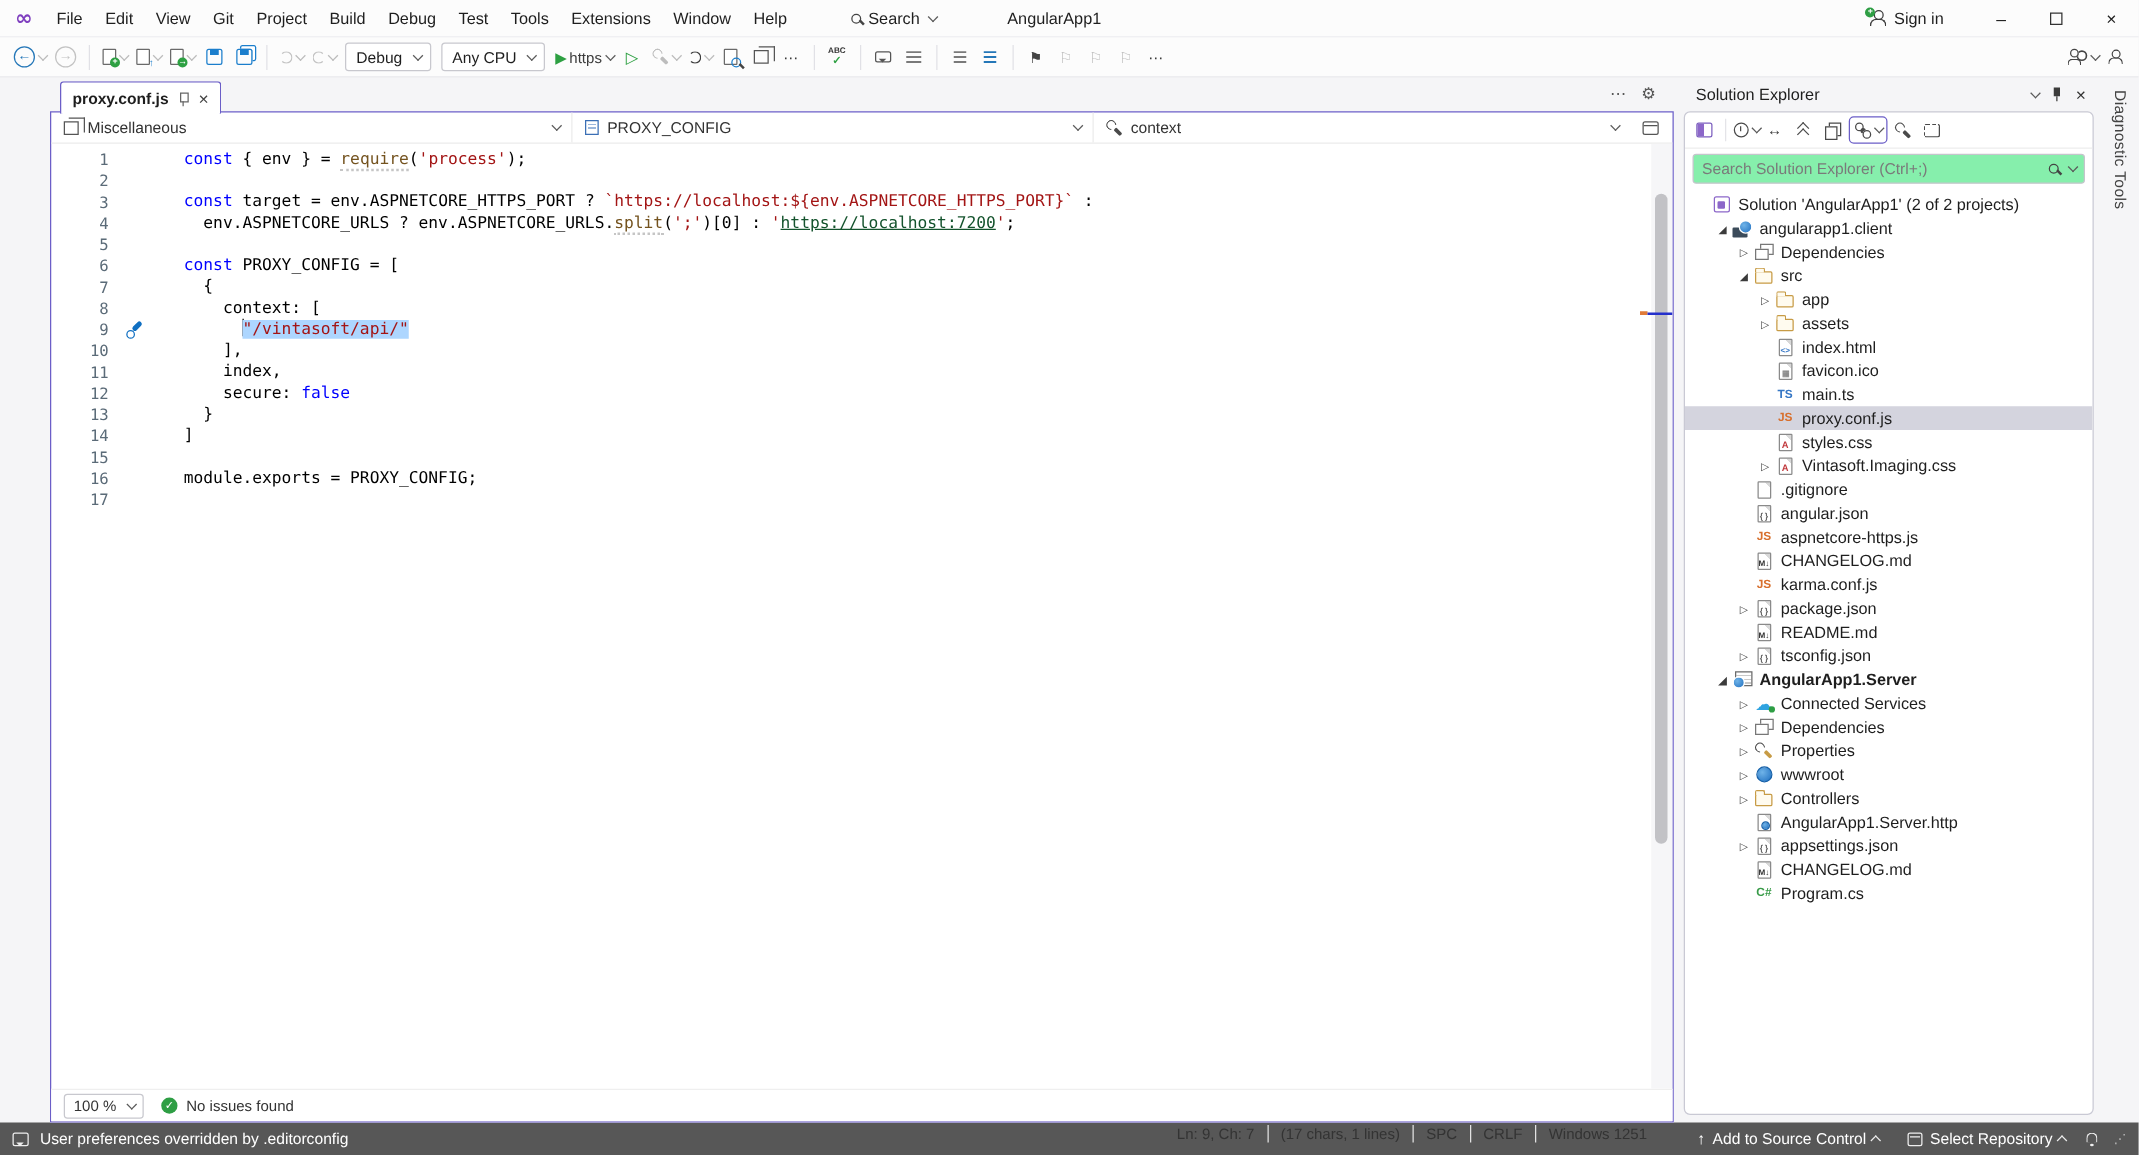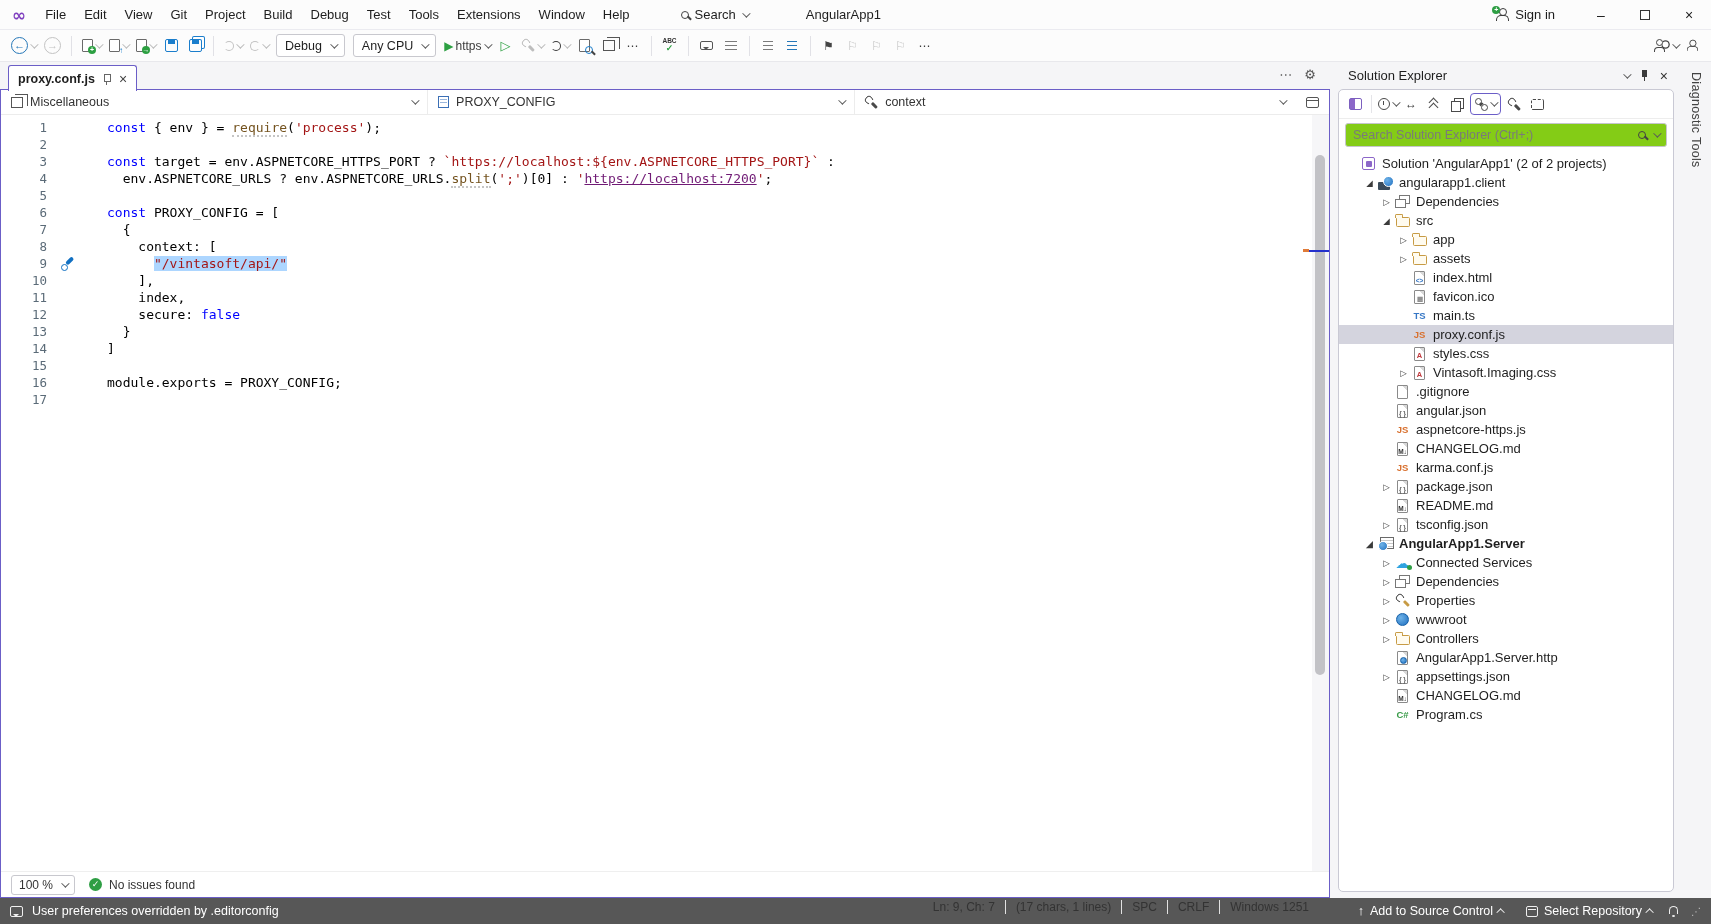--- a/index.html
+++ b/index.html
@@ -41,21 +41,21 @@
   .lines-ic { width:12px; height:10px; background:repeating-linear-gradient(#7A7A7A 0 1.5px, transparent 1.5px 4px); }
   .bubble { width:13px; height:9px; border:1.3px solid #555; border-radius:2px; position:relative; }
   .bubble::after { content:""; position:absolute; left:2px; bottom:-4px; border:3px solid transparent; border-top-color:#555; }
   .flag { font-size:12px; color:#444; }
   .flag.gray { color:#C0C0C0; }
   .magni { width:8px; height:8px; border:1.4px solid #444; border-radius:50%; position:relative; }
   .magni::after { content:""; position:absolute; width:5px; height:1.6px; background:#444; transform:rotate(45deg); right:-4px; bottom:-1px; }
   .i-refresh { width:10px; height:10px; border:1.5px solid #3B3B3B; border-radius:50%; border-left-color:transparent; }
 
   
-  .main { display:flex; height:836px; }
+  .main { display:flex; height:836px;padding-left:40px; }
   .editor-col { width:1334px; position:relative; padding-right:4px; }
   .tabstrip { height:28px; display:flex; align-items:flex-end; padding-left:8px; position:relative; z-index:3; }
   .tab { height:26px; background:#FFF; border:1px solid #6B5EC7; border-bottom:none; border-radius:3px 3px 0 0; display:flex; align-items:center; gap:7px; padding:0 9px; font-size:12.5px; margin-bottom:-1px; }
   .pin-ic { width:10px; height:12px; position:relative; }
   .pin-ic::before { content:""; position:absolute; top:1px; left:2px; width:5px; height:6px; border:1.3px solid #666; }
   .pin-ic::after { content:""; position:absolute; top:8px; left:4px; width:1.4px; height:4px; background:#666; }
   .tab-close { color:#444; font-size:14px; }
   .tabstrip-right { position:absolute; right:14px; top:5px; display:flex; gap:12px; font-size:13px; color:#565656; }
   .editor-frame { position:absolute; top:27px; left:0; right:4px; bottom:0; background:#FFF; border:1px solid #6B5EC7; z-index:2; display:flex; flex-direction:column; }
   .navbar { height:25px; display:flex; align-items:center; border-bottom:1px solid #ECECEC; font-size:12.5px; color:#333; }
@@ -70,21 +70,21 @@
 
   
   .code-area { flex:1; display:flex; position:relative; font:13px/17px "DejaVu Sans Mono", monospace; overflow:hidden; }
   .code-lines { flex:1; padding-top:4px; }
   .code-line { display:flex; height:17px; white-space:pre; }
   .gutter { width:46px; text-align:right; color:#5B6B78; flex:none; font-size:12.5px; }
   .gmargin { width:34px; flex:none; position:relative; }
   .ctext { flex:1; padding-left:26px; }
   .c-k { color:#0000FF; } .c-s { color:#A31515; } .c-d { color:#000; }
   .c-m { color:#74531F; border-bottom:2px dotted #C5C5C5; }
-  .c-u { color:#701a75; text-decoration:underline; }
+  .c-u { color:#14532d; text-decoration:underline; }
   .tok.selbg { background:#ADD6FF; }
   .caret { display:inline-block; width:1.5px; height:14px; background:#000; vertical-align:-2px; margin-right:-1.5px; }
   .screwdriver { position:absolute; left:14px; top:2px; width:14px; height:14px; }
   .screwdriver::before { content:""; position:absolute; width:9px; height:3.5px; background:#1170C2; border-radius:2px; transform:rotate(-45deg); left:4px; top:2px; }
   .screwdriver::after { content:""; position:absolute; width:5px; height:5px; border:1.6px solid #1170C2; border-radius:50%; left:0; bottom:0; }
   .vscroll { width:17px; flex:none; background:#F6F6F8; position:relative; }
   .vthumb { position:absolute; left:3px; width:10px; border-radius:6px; background:#C2C2C6; top:40px; height:520px; }
   .scroll-caret-mark { position:absolute; left:-3px; width:20px; height:2px; background:#2430CC; top:135px; z-index:2; }
   .scroll-change-mark { position:absolute; left:-9px; width:6px; height:3px; background:#E07B39; top:134px; z-index:2; }
 
@@ -118,21 +118,21 @@
   .copyic { width:12px; height:12px; position:relative; }
   .copyic::before { content:""; position:absolute; top:0; left:3px; width:8px; height:9px; border:1.3px solid #4A4A4A; }
   .copyic::after { content:""; position:absolute; top:3px; left:0; width:8px; height:9px; border:1.3px solid #4A4A4A; background:#FFF; }
   .linkic { width:13px; height:13px; position:relative; }
   .linkic::before { content:""; position:absolute; width:5px; height:5px; border:1.4px solid #4A4A4A; border-radius:50%; left:0; top:0; }
   .linkic::after { content:""; position:absolute; width:5px; height:5px; border:1.4px solid #4A4A4A; border-radius:50%; right:0; bottom:0; box-shadow:-3px -3px 0 -1.4px #4A4A4A; }
   .wrenchic { width:13px; height:13px; position:relative; }
   .wrenchic::before { content:""; position:absolute; width:6px; height:6px; border:1.8px solid #4A4A4A; border-radius:50%; border-right-color:transparent; left:0; top:0; transform:rotate(45deg); }
   .wrenchic::after { content:""; position:absolute; width:7px; height:2.6px; background:#4A4A4A; border-radius:1px; transform:rotate(45deg); right:0; bottom:2px; }
   .previewic { width:13px; height:11px; border:1.3px solid #4A4A4A; border-style:dashed solid solid dashed; border-radius:2px; }
-  .exp-search { margin:4px 6px 5px; height:24px; border:1px solid #C5C5CC; border-radius:3px; display:flex; align-items:center; padding:0 7px; gap:7px; background:#84cc16; }
+  .exp-search { margin:4px 6px 5px; height:24px; border:1px solid #C5C5CC; border-radius:3px; display:flex; align-items:center; padding:0 7px; gap:7px; background:#86efac; }
   .exp-search input { border:none; outline:none; flex:1; font-size:12.5px; color:#1E1E1E; font-family:"Liberation Sans",sans-serif; background:transparent; }
   .exp-search input::placeholder { color:#7A7A7A; }
 
   .tree { flex:1; overflow:hidden; padding-top:2px; font-size:13px; }
   .tree-row { height:19px; display:flex; align-items:center; white-space:nowrap; }
   .tree-row.selected { background:#D4D4DE; }
   .tree-row.bold { font-weight:700; }
   .tchev { width:15px; flex:none; text-align:center; font-size:8.5px; color:#3B3B3B; }
   .ticon { width:17px; height:16px; margin-right:5px; flex:none; position:relative; display:flex; align-items:center; justify-content:center; }
   .bdg { font:700 9.5px "Liberation Sans",sans-serif; }

